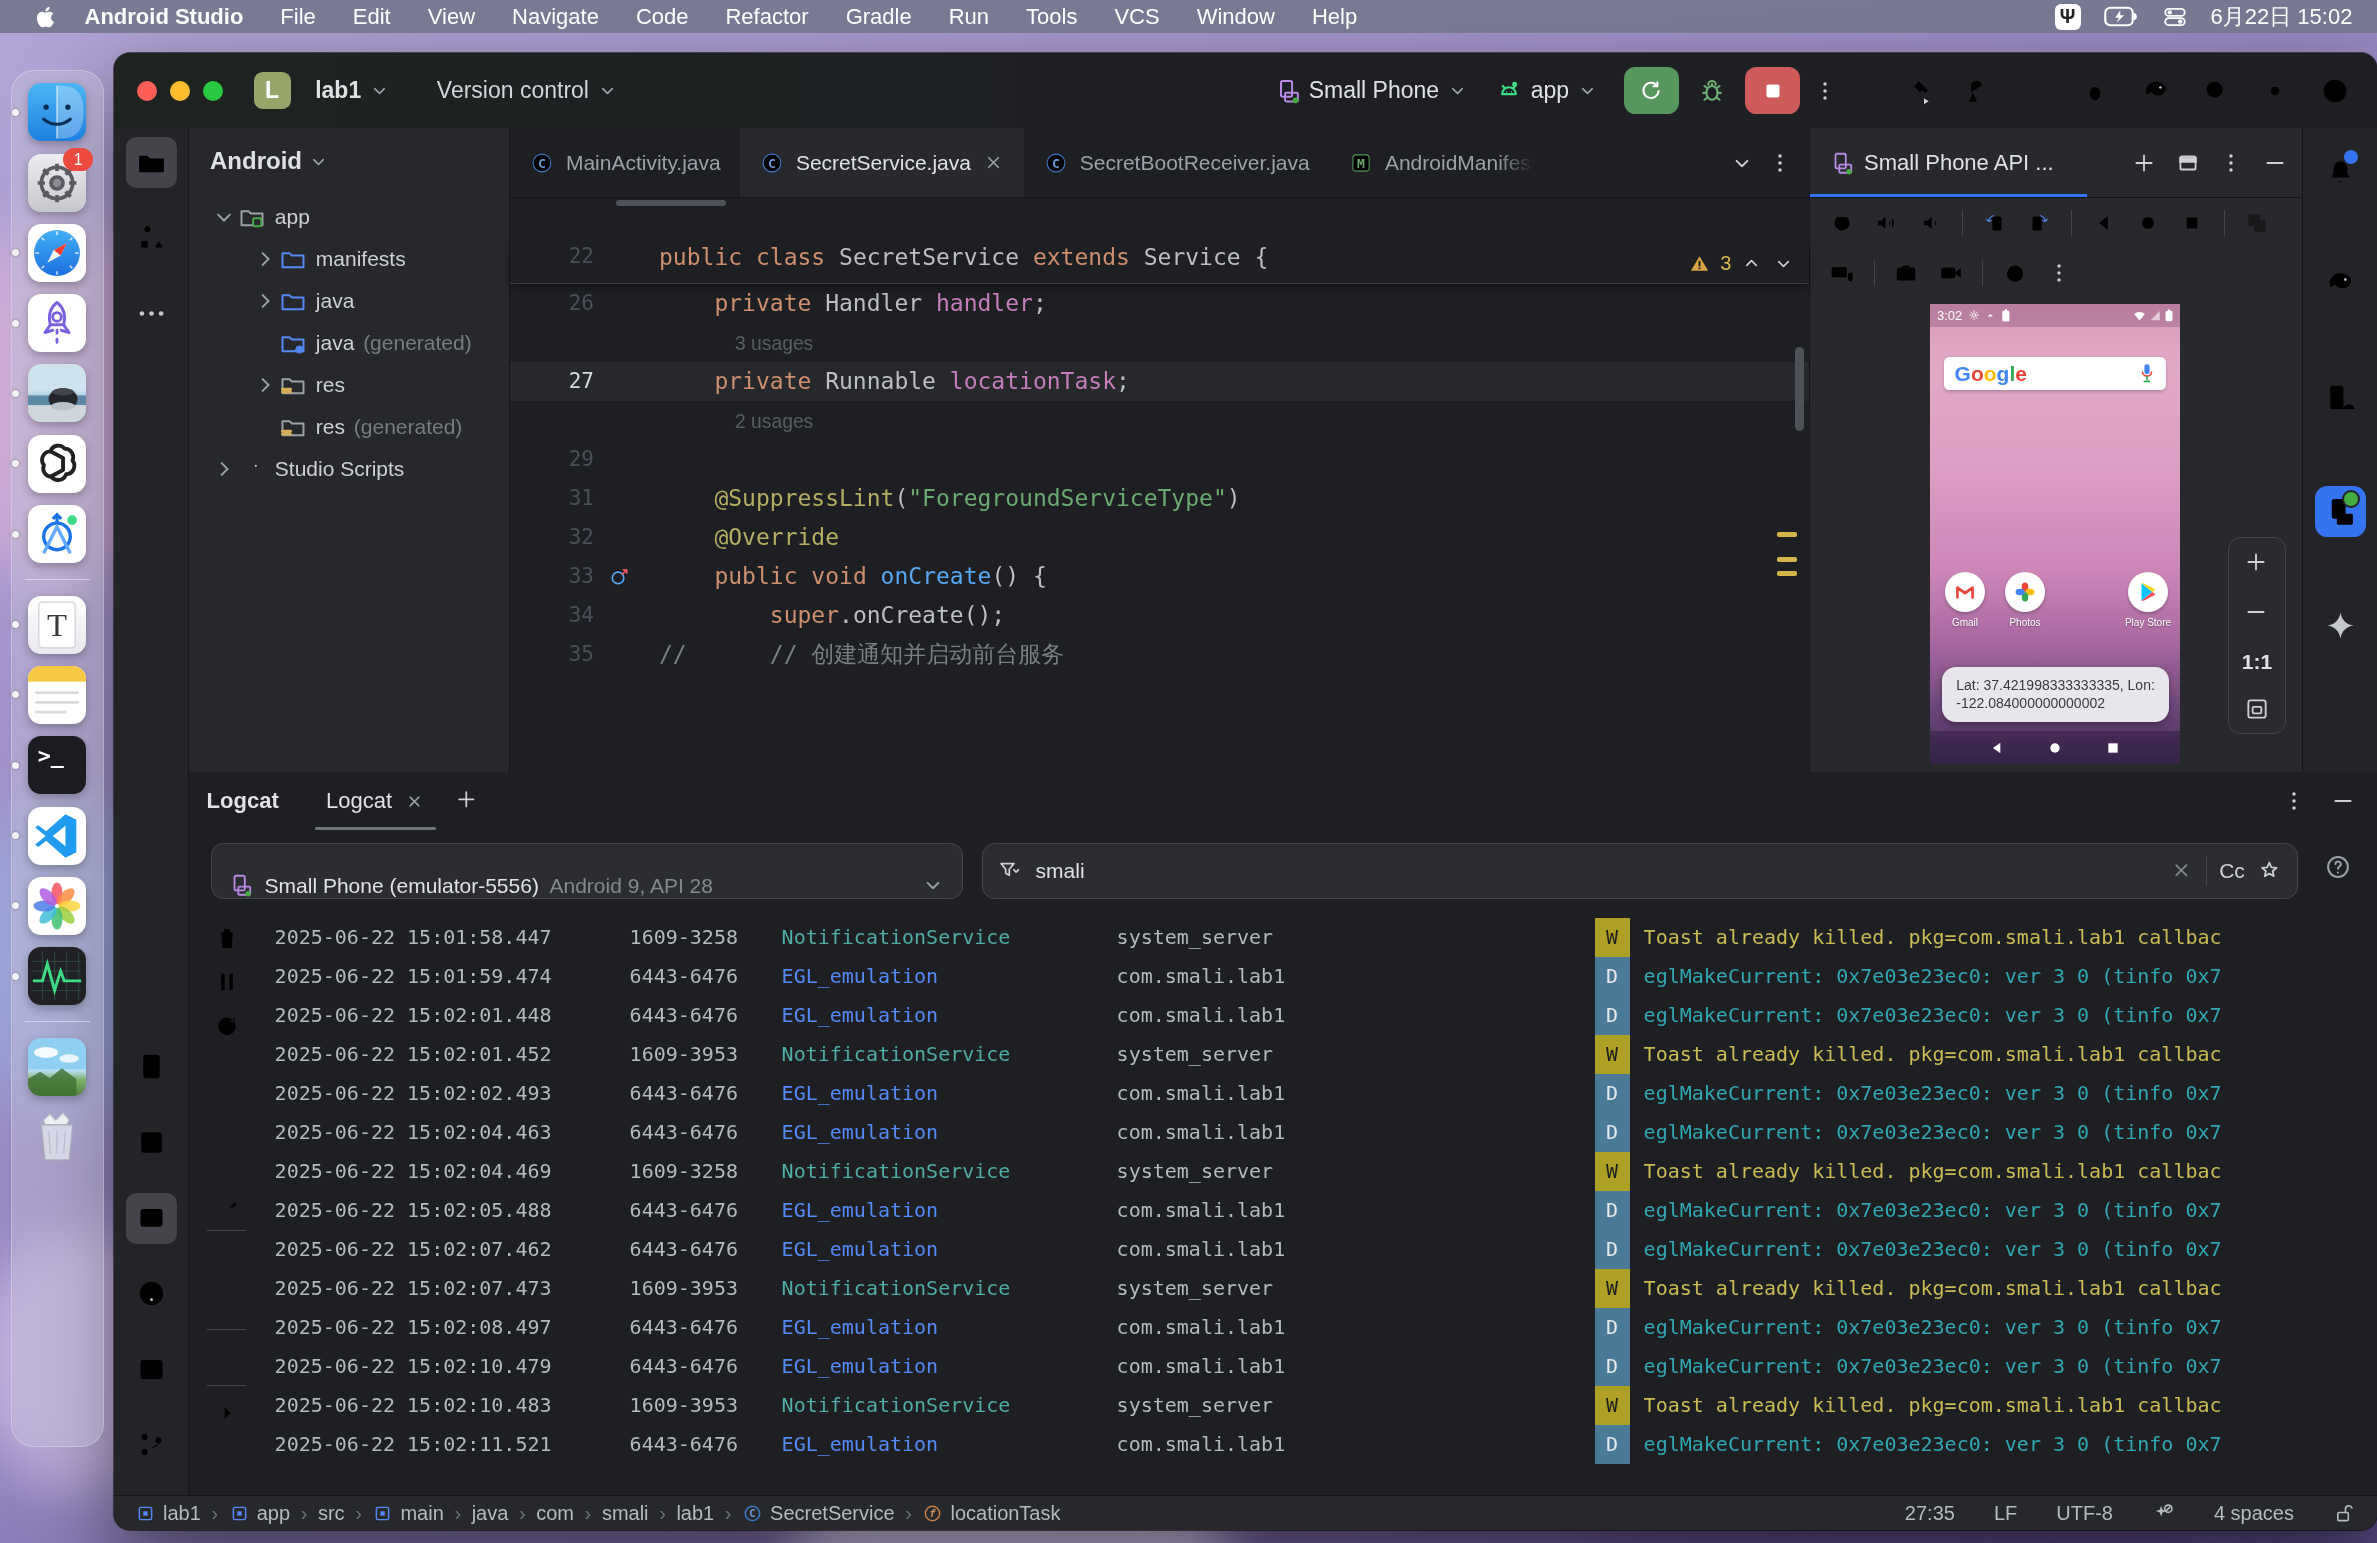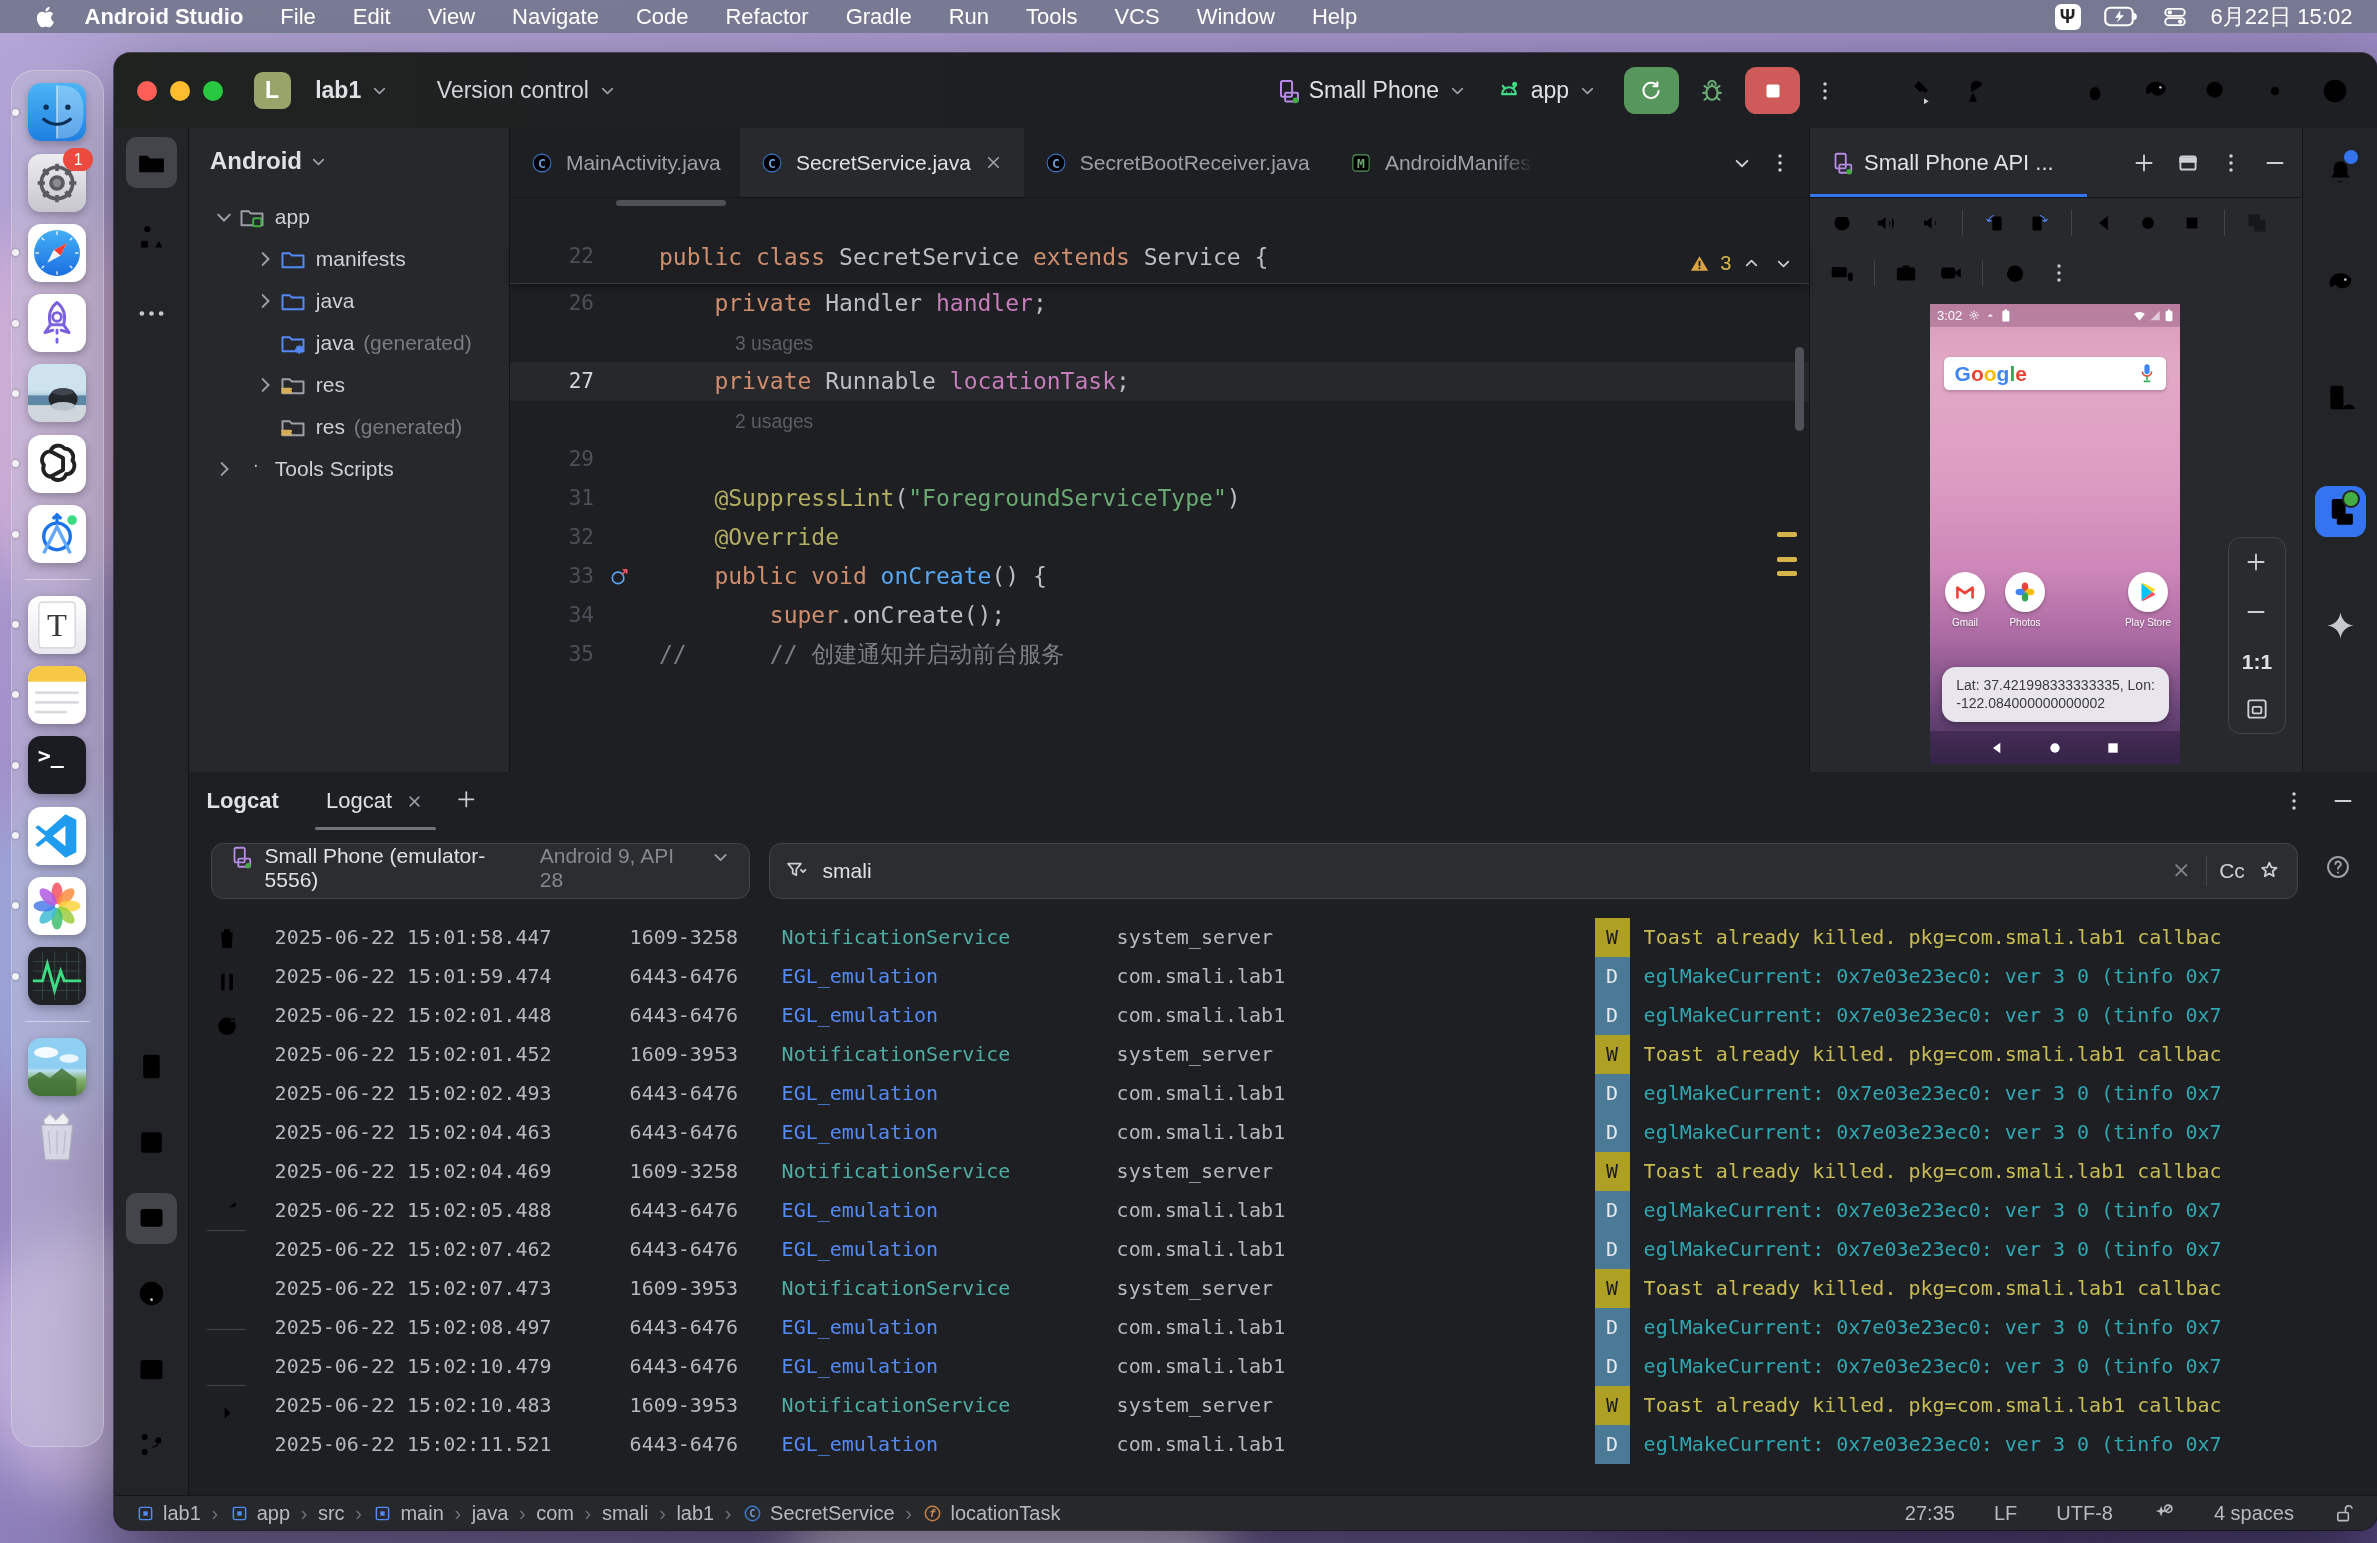--- a/index.html
+++ b/index.html
@@ -140,21 +140,21 @@
   #lc-header{height:58px;display:flex;align-items:center;padding-left:17.6px;}
   #lc-title{font-size:22px;font-weight:bold;color:#dfe1e5;margin-right:42px;}
   #lc-tab{display:flex;align-items:center;gap:12.3px;font-size:22px;color:#dfe1e5;position:relative;height:100%;padding:0 5.3px;}
   #lc-tab .underline{position:absolute;bottom:0;left:-5.3px;right:-5.3px;height:3.5px;border-radius:1.8px;background:#6f737a;}
   #lc-tab svg{width:21px;height:21px;color:#9da0a8;}
   #lc-plus{margin-left:23px;color:#ced0d6;}
   #lc-plus svg{width:24.6px;height:24.6px;}
   #lc-hicons{margin-left:auto;display:flex;gap:23px;padding-right:21px;color:#ced0d6;}
   #lc-hicons svg{width:26px;height:26px;}
   #lc-toolbar{height:81px;display:flex;align-items:center;padding-left:22px;gap:19.3px;}
-  #lc-device{width:539px;height:56px;background:#2b2d30;border:0.9px solid #43454a;border-radius:12.3px;display:flex;align-items:flex-start;
+  #lc-device{width:752px;height:56px;background:#2b2d30;border:0.9px solid #43454a;border-radius:12.3px;display:flex;align-items:flex-end;
     padding:0 16px;box-sizing:border-box;gap:10.6px;font-size:21px;}
   #lc-device .dimtxt{color:#85888f;}
   #lc-device svg{width:26px;height:26px;}
   #lc-device .chv{margin-left:auto;}
   #lc-filter{flex:1;height:56px;background:#2b2d30;border:0.9px solid #43454a;border-radius:12.3px;display:flex;align-items:center;
     padding:0 14px;box-sizing:border-box;gap:12.3px;font-size:21px;margin-right:7px;}
   #lc-filter .ftext{color:#dfe1e5;flex:1;}
   #lc-filter svg{width:24.6px;height:24.6px;color:#ced0d6;}
   #lc-filter .fsep{width:0.9px;height:30px;background:#43454a;}
   #lc-filter .cc{color:#ced0d6;font-size:21px;}
@@ -664,21 +664,21 @@
                   <span class="tsuffix">(generated)</span>
                 </div>
                 <div class="trow" style="padding-left: 21px;">
                   <svg class="tchev" viewBox="0 0 24 24" fill="none" stroke="currentColor" stroke-width="1.7" stroke-linecap="round">
                     <path d="M10 7l5 5-5 5"></path>
                   </svg>
                   <svg class="ticon" viewBox="0 0 24 24" fill="none" stroke-width="1.7" stroke-linecap="round" stroke-linejoin="round">
                     <path d="M19.5 9.5c-1.2-2.8-4-4.5-7.5-4.5-4.6 0-8 3.2-7.4 8 .1 1 .9 1.5 1.7 1.2l2-1.5 1.8 1.5c3 2.4 8.9 1 9.4-4.7z"></path>
                     <circle cx="15.3" cy="9.3" r="0.9" fill="currentColor" stroke="none"></circle>
                   </svg>
-                  <span>Tools Scripts</span>
+                  <span>Studio Scripts</span>
                 </div>
               </div>
           </div>
 
           <div id="editor">
             <div id="tabbar">
                 <div class="etab">
                   <svg viewBox="0 0 24 24" class="ticn" style="font-size:24px">
                     <circle cx="12" cy="12" r="8.2" stroke="#3B78C8"></circle>
                     <text x="12" y="16.2" text-anchor="middle" font-size="12" fill="#6E9BD5" stroke="none" font-family="monospace" font-weight="bold">C</text>

